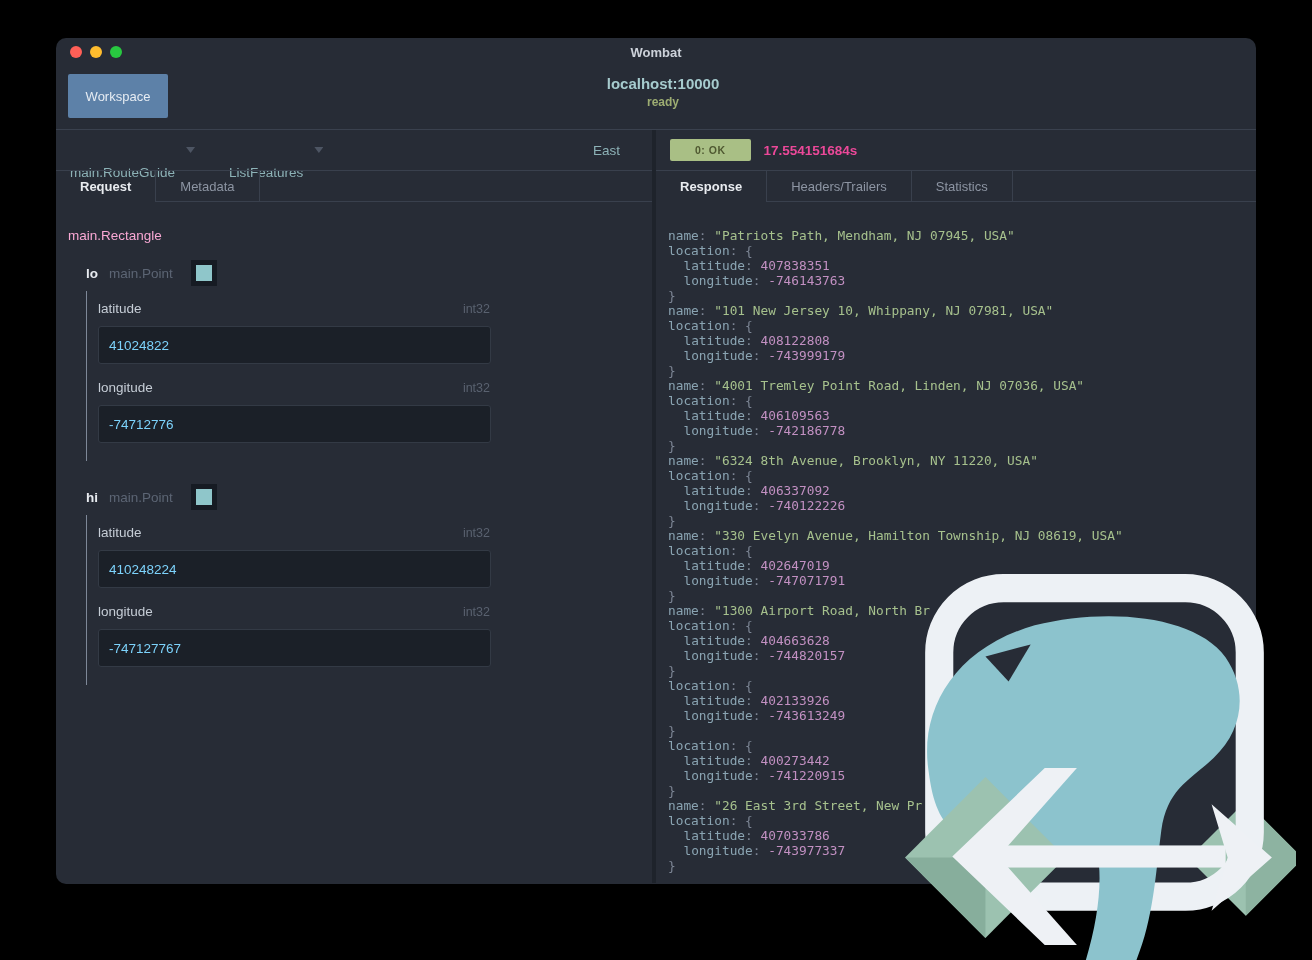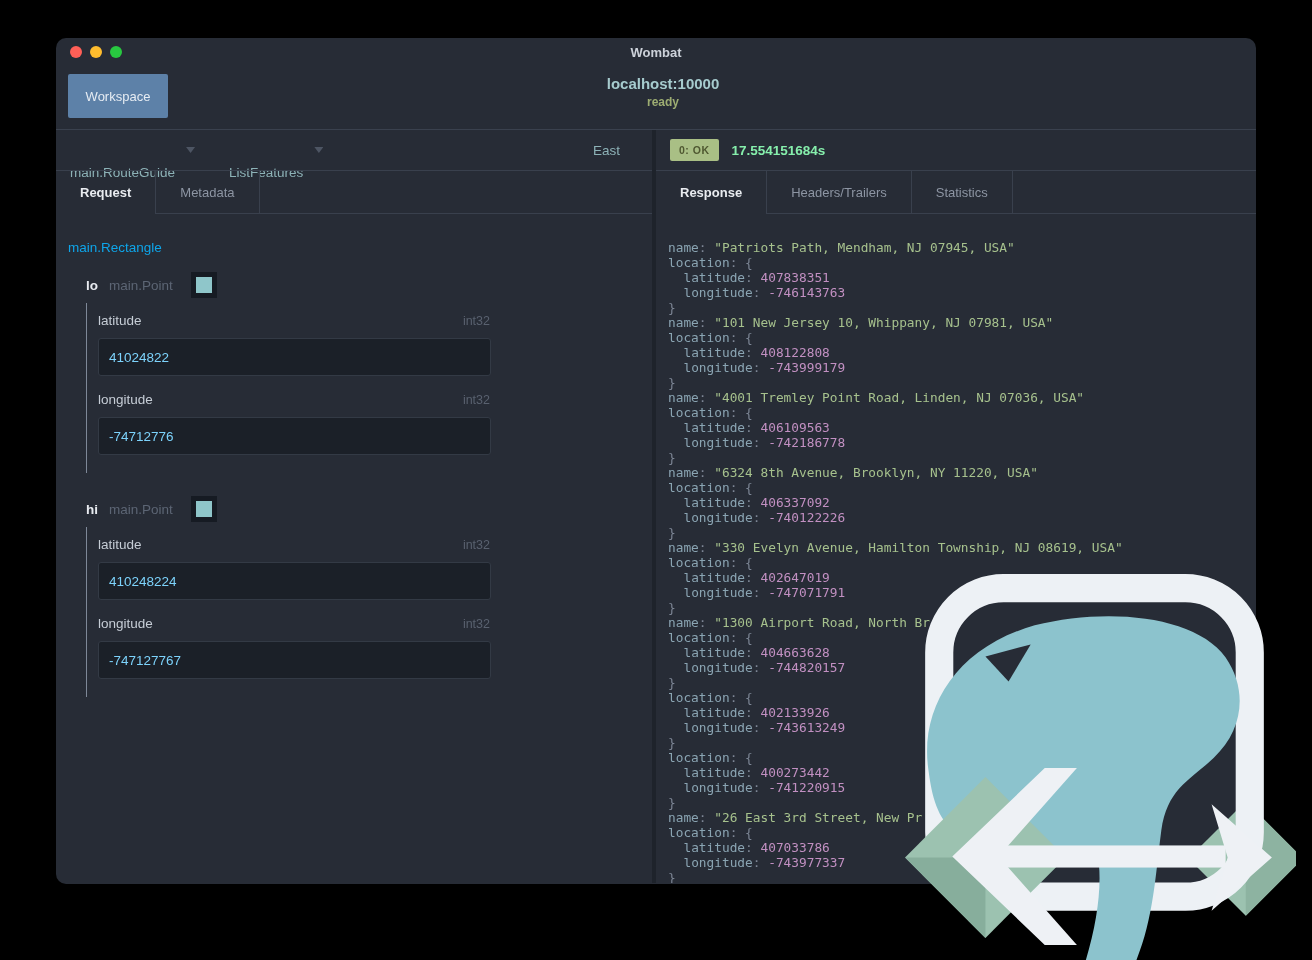--- a/index.html
+++ b/index.html
@@ -32,48 +32,48 @@
 
   .toolbar { height:40px; display:flex; align-items:center; padding:0 14px; flex:none; }
   .sel { color:#8db2b7; font-size:13.5px; cursor:pointer;margin-top:44px; }
   .chev { width:9px; height:6px; background:#4d5563; clip-path:polygon(0 0,100% 0,50% 100%);
           margin-left:11px; cursor:pointer; }
   .sel + .chev + .sel { margin-left:34px; }
   .tspacer { flex:1; }
   .send { background:none; border:none; color:#8db2b7; font-size:13.5px; padding:0 18px 0 0;
           font-family:inherit; cursor:pointer; }
 
-  .tabbar { height:44px; display:flex; border-top:1px solid #39404d; font-size:13px; flex:none; }
+  .tabbar { height:32px; display:flex; border-top:1px solid #39404d; font-size:13px; flex:none; }
   .tab { padding:0 24px; display:flex; align-items:center; color:#8d95a3;
          border-bottom:1px solid #39404d; border-right:1px solid #39404d; cursor:pointer; }
   .tab.active { color:#e9ecf0; font-weight:bold; border-bottom:none; }
   .tab-filler { flex:1; border-bottom:1px solid #39404d; }
 
   
   .form { padding:26px 14px 0 12px; overflow:hidden; flex:1; }
-  .msg-type { color:#0ea5e9; font-size:13.5px; margin-bottom:16px; }
+  .msg-type { color:#f9a8d4; font-size:13.5px; margin-bottom:16px; }
   .group-header { display:flex; align-items:center; margin-left:18px; height:28px; }
   .fname { color:#e8ebf0; font-size:13.5px; font-weight:600; }
   .fname-type { color:#5c6574; font-size:13.5px; margin-left:11px; }
   .checkbox { width:26px; height:26px; background:#161b23; display:inline-flex;
               align-items:center; justify-content:center; margin-left:18px; cursor:pointer; }
   .checkbox-inner { width:16px; height:16px; background:#8fc6ca; }
   .group-box { margin:4px 0 22px 18px; border-left:1px solid #7e8898; padding:2px 0 2px 11px; width:404px; }
   .field-label-row { display:flex; justify-content:space-between; align-items:baseline; margin:8px 0 10px; }
   .flabel { color:#c6cdd6; font-size:13.5px; }
   .ftype { color:#59616f; font-size:12.5px; }
   .finput { display:block; width:393px; height:38px; background:#1b2028; border:1px solid #333a45;
             border-radius:3px; color:#7dd3fc; font-size:13.5px; padding:0 10px;
             font-family:inherit; margin-bottom:16px; }
 
   
-  .badge { display:inline-flex; align-items:center; height:22px; padding:0 9px;
+  .badge { display:inline-flex; align-items:center; height:22px; padding:0 25px;
            background:#a9bf85; color:#4f5831; font-size:10.5px; font-weight:bold;
            border-radius:2px; letter-spacing:.5px; margin-right:13px; }
-  .duration { color:#86efac; font-size:13.5px; font-weight:600; }
+  .duration { color:#ec4899; font-size:13.5px; font-weight:600; }
   .output { flex:1; padding:26px 0 0 12px; font-family:"DejaVu Sans Mono", monospace;
             font-size:12.8px; line-height:15px; white-space:pre; overflow:hidden; }
   .line { height:15px; }
   .tok-key   { color:#8aa4b2; }
   .tok-colon { color:#7d8695; }
   .tok-str   { color:#a6c18d; }
   .tok-num   { color:#c290c2; }
   .tok-brace { color:#7d8695; }
   .tok-plain { color:#7d8695; }
 

